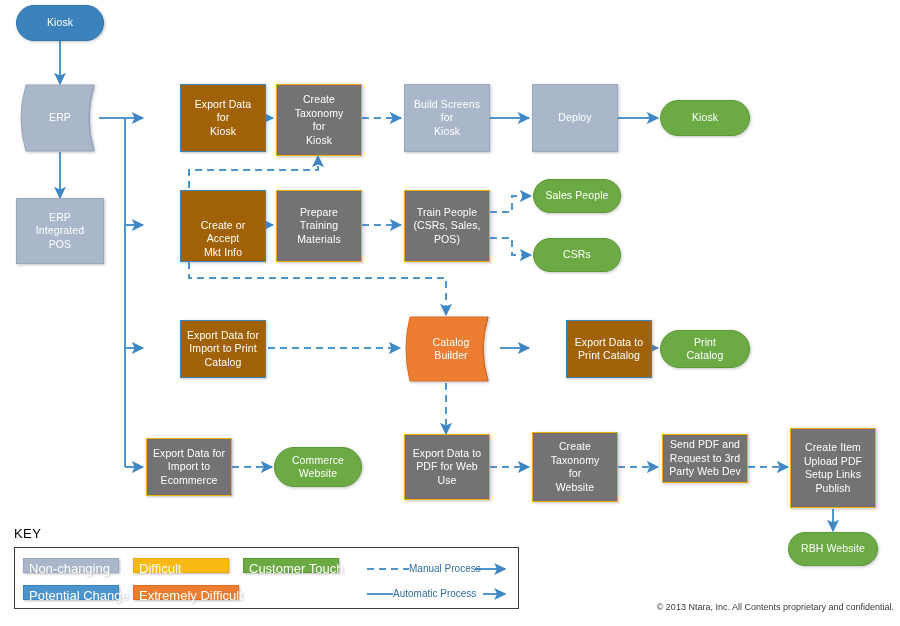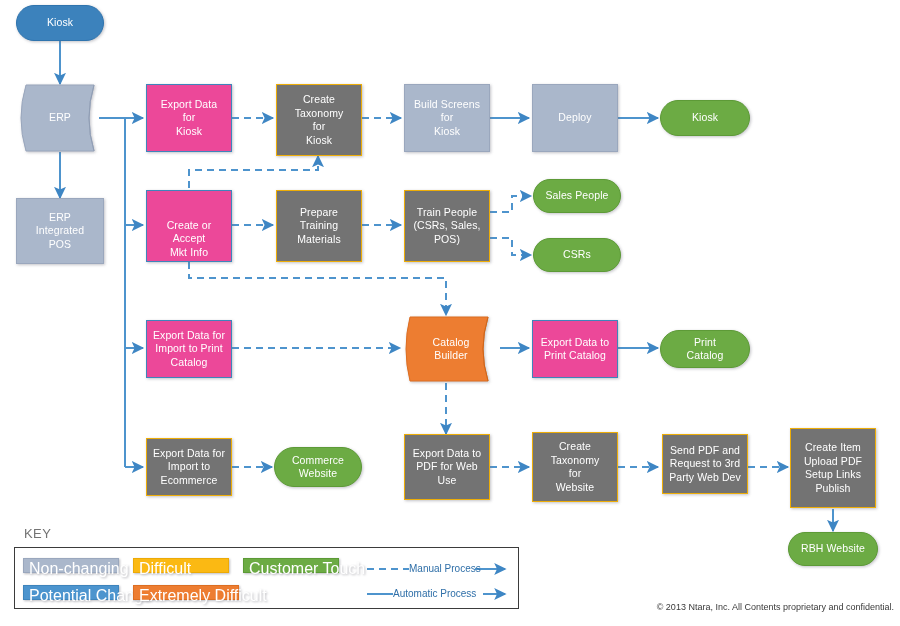--- a/index.html
+++ b/index.html
@@ -26,21 +26,21 @@
     color:#ffffff;
     font-size:10.5px;
     line-height:13.5px;
     letter-spacing:0.1px;
     padding:2px 3px;
     z-index:5;
     filter:drop-shadow(1.5px 1.5px 1.6px rgba(120,120,130,0.45));
   }
   .node span{display:block;width:100%;}
 
-  .n-blue   {background:#ec4899; border:1px solid #3f84bb;}
+  .n-blue   {background:#a16207; border:1px solid #3f84bb;margin-left:34px;}
   .n-grey   {background:#AAB7CB; border:1px solid #9aa7bd;}
   .n-yellow {background:#737373; border:1px solid #edad08;}
   .n-green  {background:#6CAB44; border:1px solid #5d9a37;}
   .n-start  {background:#3C82BC; border:1px solid #2f74ae;}
 
   .pill{border-radius:22px;}
   .start-pill{border-radius:20px;}
 
   
   .cyl{
@@ -53,38 +53,38 @@
   .cyl .cyl-label{
     position:relative;z-index:2;width:100%;text-align:center;
     color:#ffffff;
   }
 
   
   #wires{position:absolute;left:0;top:0;width:900px;height:626px;z-index:2;}
 
   
   #key-title{
-    position:absolute;left:24px;top:526px;
-    font-size:13px;color:#737373;letter-spacing:0.4px;
+    position:absolute;left:14px;top:526px;
+    font-size:13px;color:#000000;letter-spacing:0.4px;
     font-weight:400;
   }
   #legend{
     position:absolute;left:14px;top:547px;
     width:505px;height:62px;
     border:1.5px solid #3b3b3b;
     box-sizing:border-box;
     background:#ffffff;
     z-index:6;
   }
   .lg-sw{
     position:absolute;
     box-sizing:border-box;
     height:15px;
     color:#ffffff;
-    font-size:16px;
+    font-size:13px;
     line-height:19px;
     padding-left:5px;
     white-space:nowrap;
     filter:drop-shadow(1px 1px 1.2px rgba(120,120,130,0.5));
   }
   .lg-line-label{
     position:absolute;
     font-size:10px;
     color:#2f6fa8;
     white-space:nowrap;
@@ -238,21 +238,21 @@
   </div>
   <div class="node n-green pill" style="left:274px;top:447px;width:88px;height:40px;">
     <span>Commerce<br>Website</span>
   </div>
   <div class="node n-yellow" style="left:404px;top:434px;width:86px;height:66px;">
     <span>Export Data to<br>PDF for Web<br>Use</span>
   </div>
   <div class="node n-yellow" style="left:532px;top:432px;width:86px;height:70px;">
     <span>Create<br>Taxonomy<br>for<br>Website</span>
   </div>
-  <div class="node n-yellow" style="left:662px;top:434px;width:86px;height:60px;">
+  <div class="node n-yellow" style="left:662px;top:434px;width:86px;height:49px;">
     <span>Send PDF and<br>Request to 3rd<br>Party Web Dev</span>
   </div>
   <div class="node n-yellow" style="left:790px;top:428px;width:86px;height:80px;">
     <span>Create Item<br>Upload PDF<br>Setup Links<br>Publish</span>
   </div>
   <div class="node n-green pill" style="left:788px;top:532px;width:90px;height:34px;">
     <span>RBH Website</span>
   </div>
 
   <div id="key-title">KEY</div>

